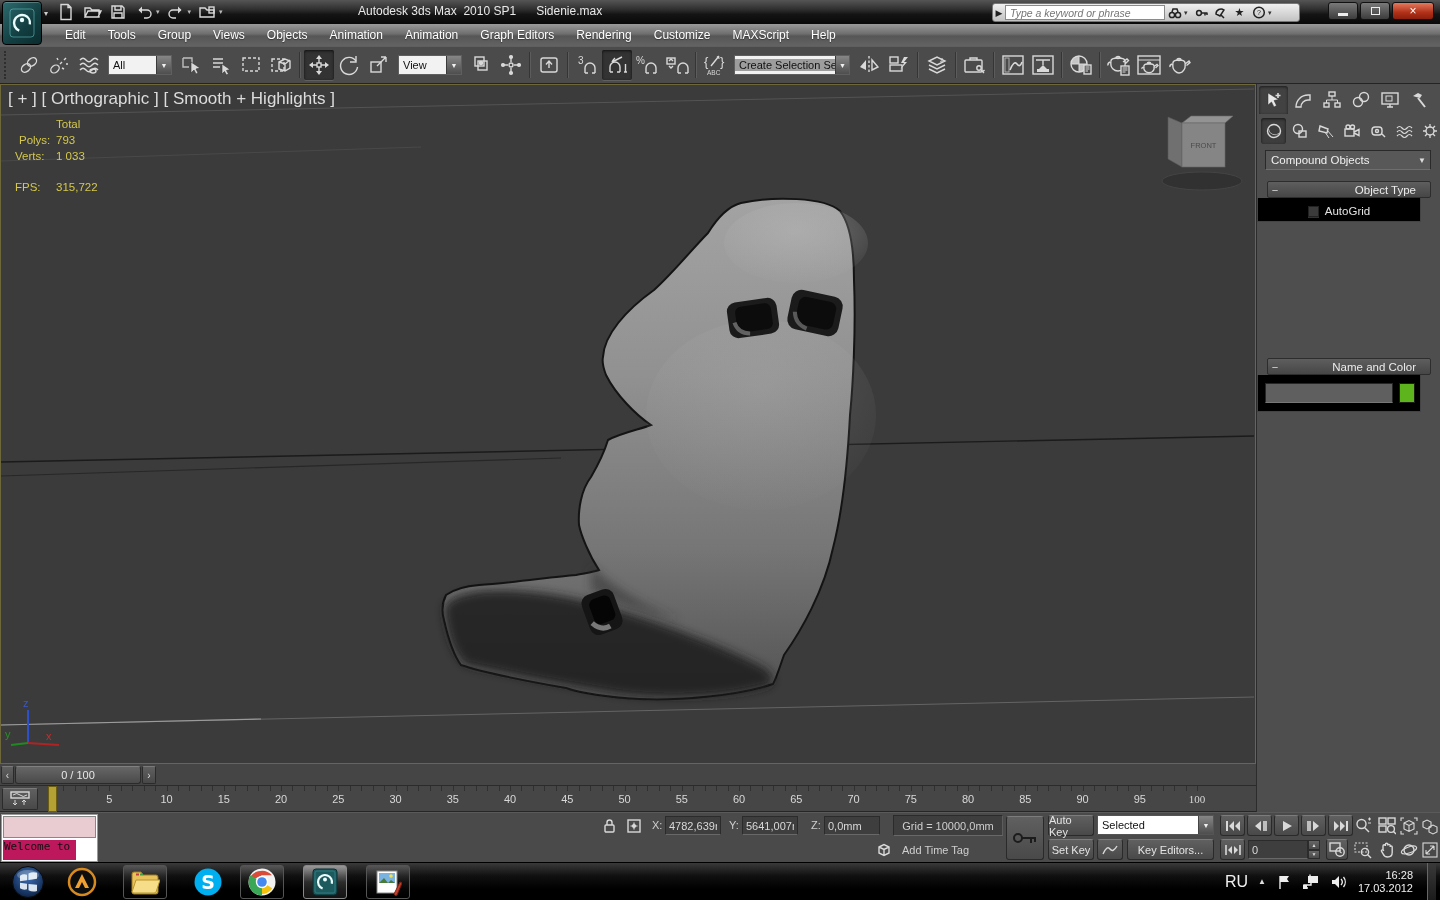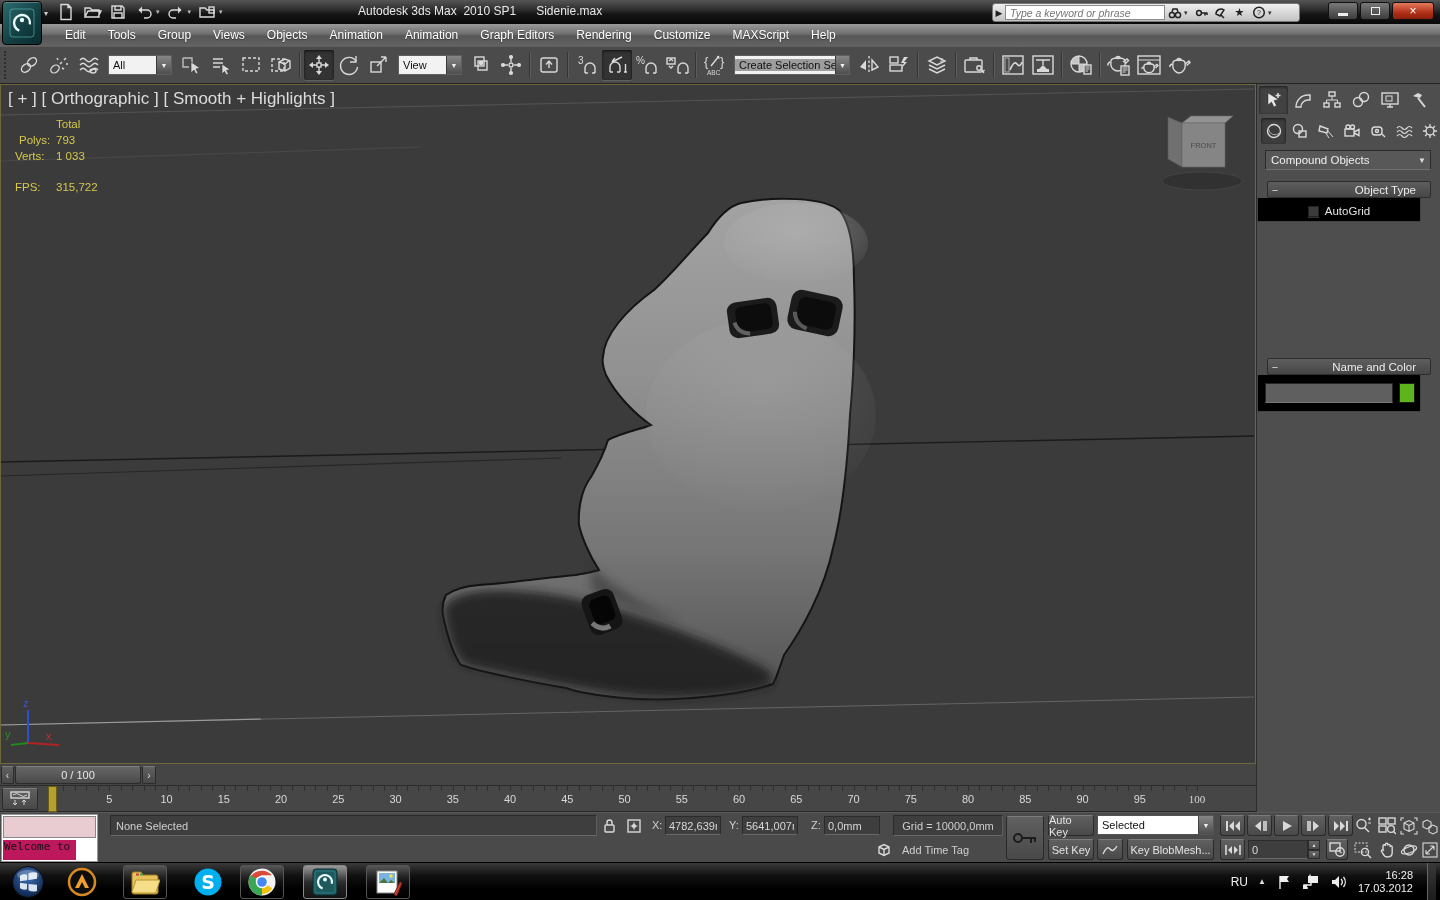--- a/index.html
+++ b/index.html
@@ -134,21 +134,21 @@
     display:flex;align-items:center;}
   .tb-item{width:44px;height:34px;margin:0 5px;display:flex;align-items:center;justify-content:center;border-radius:3px;}
   .tb-item.framed{background:linear-gradient(rgba(255,255,255,.18),rgba(255,255,255,.04) 50%,rgba(255,255,255,0));
     border:1px solid #555;}
   .tb-item.activeapp{background:linear-gradient(rgba(255,255,255,.5),rgba(255,255,255,.15) 50%,rgba(255,255,255,.08));
     border:1px solid #888;}
   #tray{margin-left:auto;display:flex;align-items:center;gap:10px;padding-right:4px;height:100%;}
   #tray .tico{display:flex;align-items:center;justify-content:center;}
   #clockblk{text-align:right;font-size:11px;color:#f0f0f0;line-height:13px;padding-right:4px;}
   #showdesk{width:9px;height:38px;border-left:1px solid #666;background:linear-gradient(#3a3a3a,#1a1a1a);}
-  #lang{font-size:12px;color:#f0f0f0;}
+  #lang{font-size:16px;color:#f0f0f0;}
 </style>
 </head>
 <body>
 
 <div id="titlebar">
   <div id="title-text"><span>Autodesk 3ds Max  2010 SP1</span><span>      </span><span>Sidenie.max</span></div>
   <div id="infocenter">
     <span id="ic-arrow">▶</span>
     <input id="ic-input" placeholder="Type a keyword or phrase" style="">
     <span class="ic-btn">
@@ -810,21 +810,20 @@
         <path d="M6,9 v5 M4,12 l2,2 2,-2 M15,14 v-5 M13,11 l2,-2 2,2" stroke-width="1"></path>
       </svg>
   </div>
 </div>
 
 <div id="statusbar">
   <div id="listener">
     <div id="listener-pink"></div>
     <div id="listener-out">Welcome to Mi</div>
   </div>
-  <div class="sfield" style="left:110px;top:2px;width:487px;height:21px">None Selected</div>
   <span class="flat" style="left:600px;top:3px;width:19px;height:19px">
     <svg class="ic" width="15" height="16" viewBox="0 0 15 16">
         <rect x="3" y="7" width="9" height="7" rx="1"></rect>
         <path d="M5,7 v-2.5 a2.5,2.5 0 0 1 5,0 V7"></path>
       </svg>
     </span>
   <span class="flat" style="left:623px;top:3px;width:22px;height:19px">
     <svg class="ic" width="18" height="18" viewBox="0 0 18 18">
         <rect x="3" y="3" width="12" height="12"></rect>
         <path d="M9,5.5 v7 M5.5,9 h7" stroke-width="1.2"></path>
@@ -854,21 +853,21 @@
   <div class="sbtn" style="left:1048px;top:26px;width:46px;height:21px">Set Key</div>
   <div id="selcombo">
     <span class="ctext">Selected</span>
       <span class="carrow">▼</span>
   </div>
   <div class="sbtn" style="left:1097px;top:26px;width:26px;height:21px">
     <svg class="ic" width="18" height="14" viewBox="0 0 18 14">
         <path d="M2,11 q4,-9 7,-5 t7,-3" stroke-width="1.4"></path>
       </svg>
     </div>
-  <div class="sbtn" style="left:1127px;top:26px;width:87px;height:21px">Key BlobMesh...</div>
+  <div class="sbtn" style="left:1127px;top:26px;width:87px;height:21px">Key Editors...</div>
 
   <div class="sbtn" style="left:1220px;top:2px;width:25px;height:21px">
     <svg class="ic" width="16" height="12" viewBox="0 0 16 12">
         <path d="M2,1 v10" stroke-width="2"></path>
         <path d="M9,1 L4,6 l5,5 z M15,1 L10,6 l5,5 z" fill="#d9d9d9" stroke="none"></path>
       </svg>
     </div>
   <div class="sbtn" style="left:1247px;top:2px;width:25px;height:21px">
     <svg class="ic" width="16" height="12" viewBox="0 0 16 12">
         <path d="M12,1 v10 M14,1 v10" stroke-width="1.6"></path>

